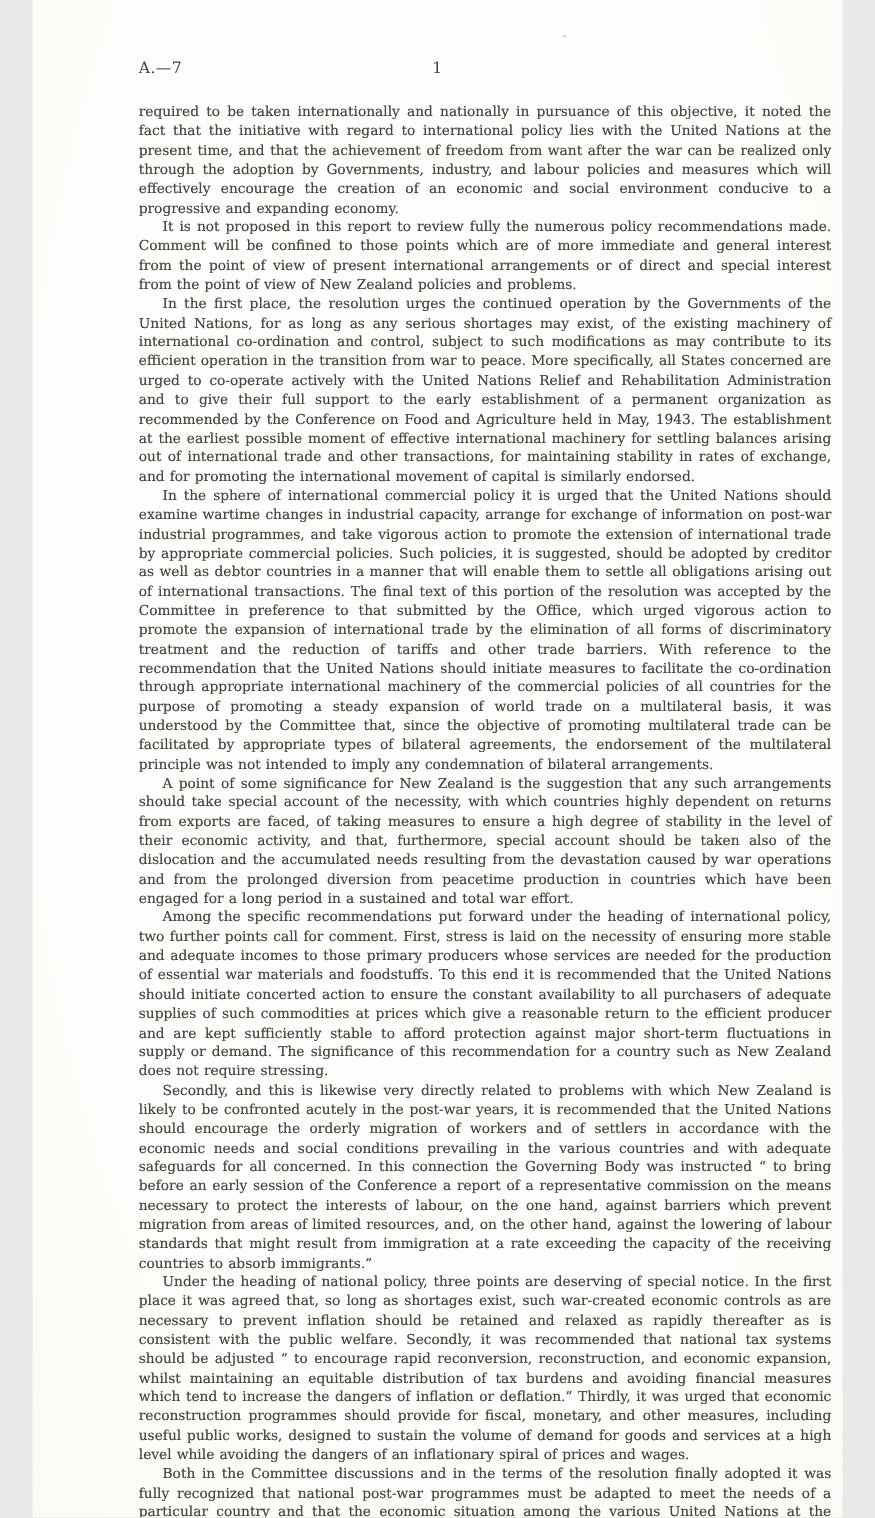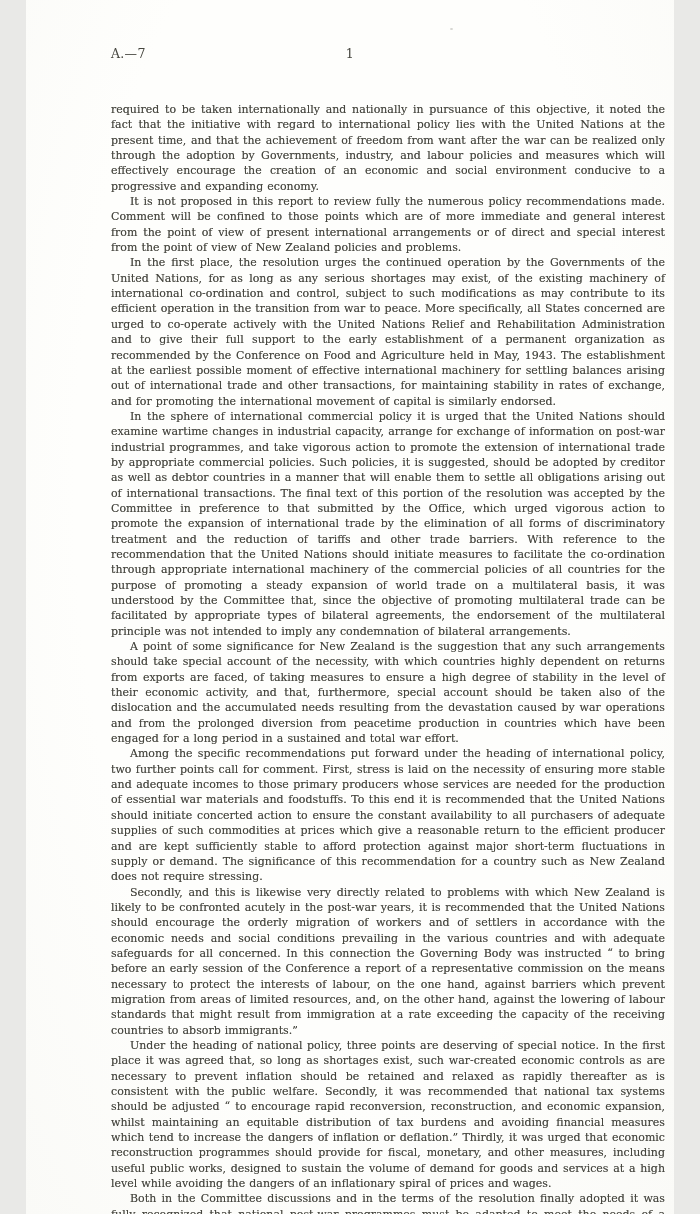--- a/index.html
+++ b/index.html
@@ -48,21 +48,20 @@
     text-align: justify;
     text-shadow: 0 0 0.5px rgba(70, 70, 63, 0.55);
     word-spacing: 0.6px;
   }
   .body-text p {
     margin: 0;
     text-indent: 19px;
   }
   .body-text p.continuation {
     text-indent: 0;
-    margin-top: 20px;
   }
   .scan-speck {
     position: absolute;
     background: #8a8a85;
     border-radius: 50%;
   }
   .speck-1 { left: 424px; top: 28px; width: 3px; height: 2px; opacity: 0.35; }
   .speck-2 { left: 681px; top: 62px; width: 3px; height: 3px; opacity: 0.45; }
   .speck-3 { left: 692px; top: 196px; width: 2px; height: 4px; opacity: 0.3; }
 </style>

